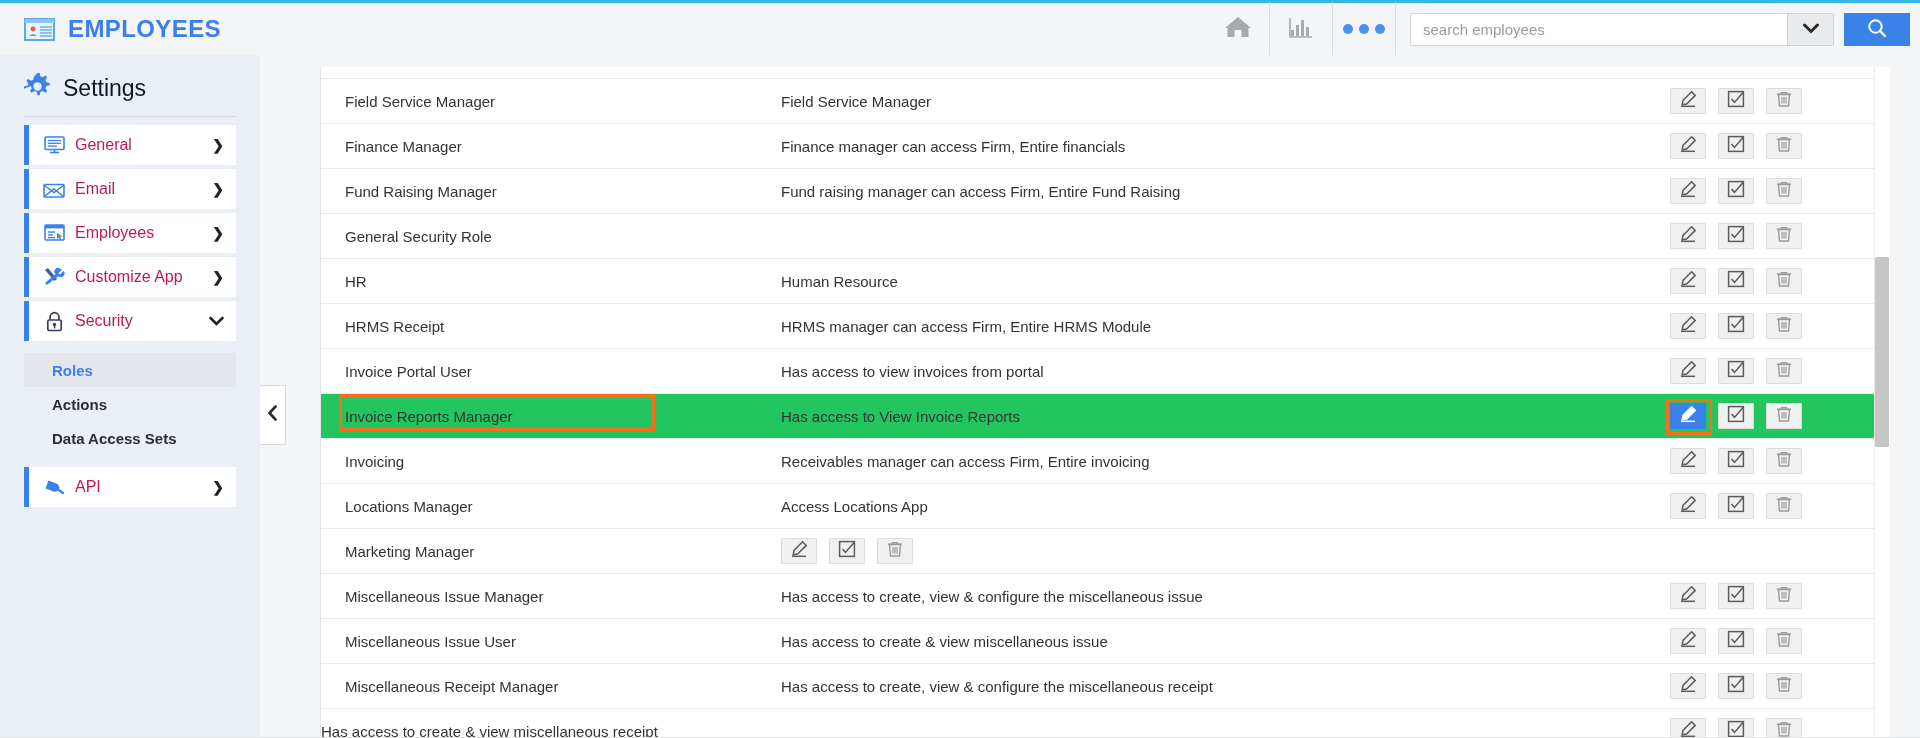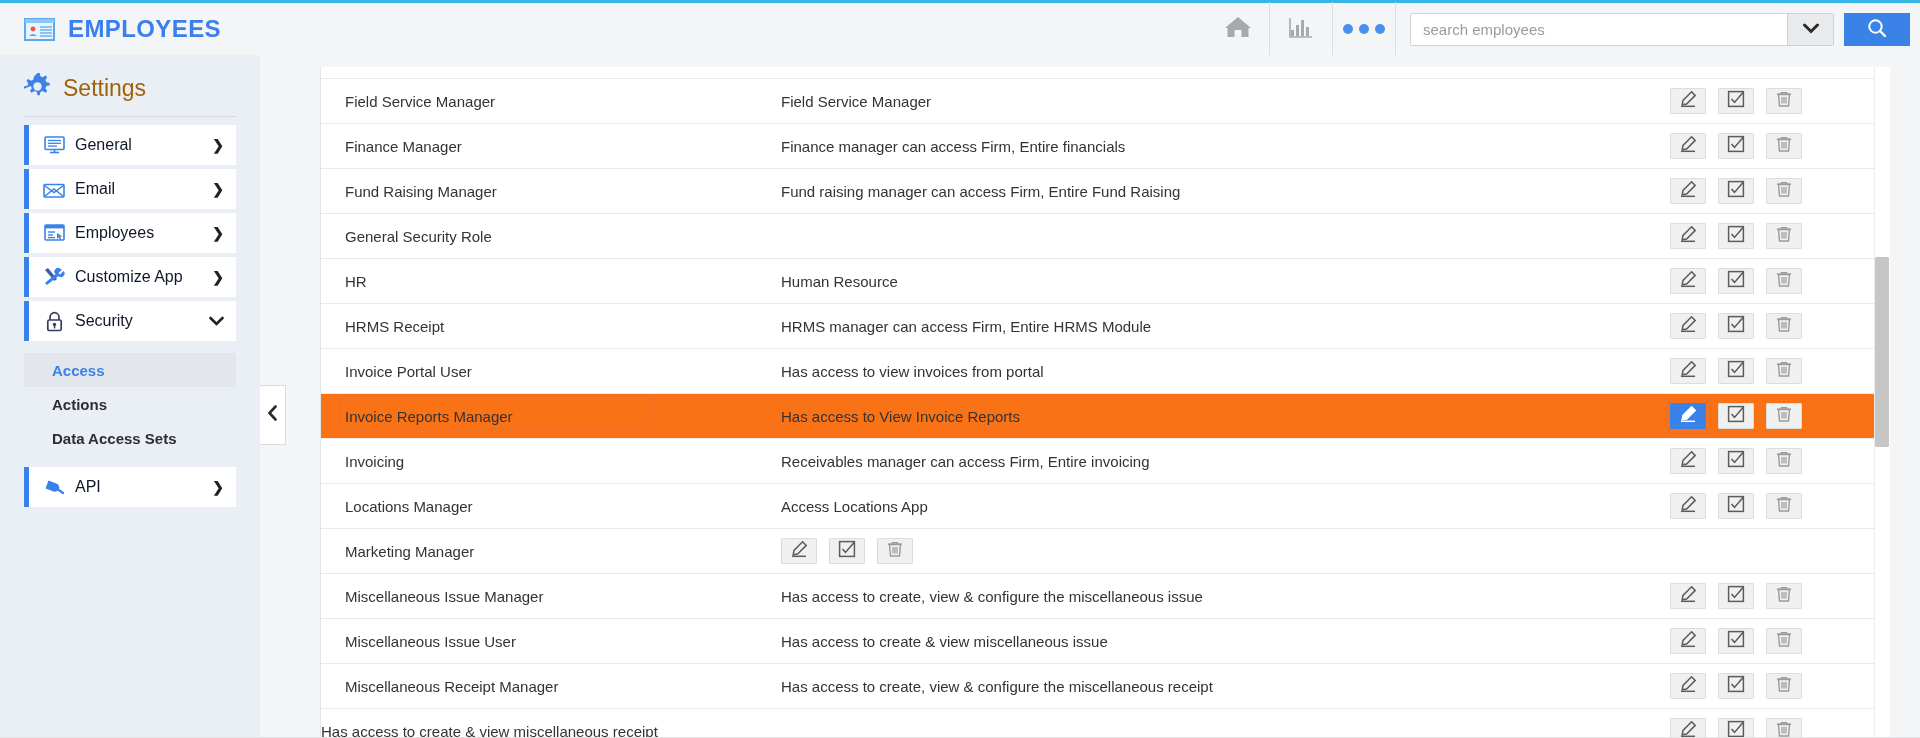--- a/index.html
+++ b/index.html
@@ -61,30 +61,30 @@
 
   
   #sidebar {
     position: absolute; top: 55px; left: 0; width: 260px; height: 683px;
     background: #eaeef5;
   }
   #settings-head {
     display: flex; align-items: center; gap: 12px;
     padding: 18px 0 12px 24px;
   }
-  #settings-title { font-size: 23px; color: #a16207; }
+  #settings-title { font-size: 23px; color: #0f172a; }
   #settings-divider { height: 1px; background: #d5d9e0; margin: 0 24px 8px 24px; }
 
   .nav-item {
     position: relative; display: flex; align-items: center;
     background: #fff; margin: 0 24px 4px 24px; height: 40px;
     border-left: 5px solid #3b82e8; cursor: pointer; padding-left: 12px;
   }
   .nav-item .nav-ico { width: 26px; display: flex; align-items: center; justify-content: center; }
-  .nav-item .nav-label { color: #0f172a; font-size: 16px; margin-left: 8px; }
+  .nav-item .nav-label { color: #be185d; font-size: 16px; margin-left: 8px; }
   .nav-item .nav-chev { position: absolute; right: 12px; color: #222; font-size: 14px; font-weight: bold; }
 
   .subitem {
     margin: 0 24px; height: 34px; display: flex; align-items: center;
     padding-left: 28px; font-size: 15px; color: #2e2e2e; font-weight: bold;
     cursor: pointer;
   }
   .subitem.active { color: #3b82e8; background: #e3e6eb; }
 
   
@@ -93,21 +93,21 @@
     background: #f4f5f7; overflow: hidden;
   }
   #table-panel {
     position: absolute; top: 12px; left: 60px; width: 1570px; height: 683px;
     background: #fff; border-left: 1px solid #e3e4e6;
   }
   .row {
     display: flex; align-items: center; height: 45px;
     border-bottom: 1px solid #e8e9eb; position: relative;
   }
-  .row.hl { background: #f97316; }
+  .row.hl { background: #22c55e; }
   .row.partial { height: 12px; border-bottom: 1px solid #e8e9eb; }
   .cell-name { width: 460px; padding-left: 24px; font-size: 15px; color: #333; }
   .cell-desc { flex: 1; font-size: 15px; color: #333; }
   .cell-actions { width: 220px; display: flex; align-items: center; gap: 12px; }
 
   .act-btn {
     width: 36px; height: 26px; background: #f0f0f0; border: 1px solid #dcdcdc;
     display: flex; align-items: center; justify-content: center; cursor: pointer;
     border-radius: 1px;
   }
@@ -307,21 +307,21 @@
       <span class="nav-label">Security</span>
       <span class="nav-chev">
         <svg width="15" height="10" viewBox="0 0 15 10">
           <path d="M1.5 2 L7.5 8 L13.5 2" fill="none" stroke="#222" stroke-width="2.6" stroke-linecap="round"></path>
         </svg>
       </span>
     </div>
 
     <div style="height:8px"></div>
     <div class="subitem active">
-      <span>Access</span>
+      <span>Roles</span>
     </div>
     <div class="subitem">
       <span>Actions</span>
     </div>
     <div class="subitem">
       <span>Data Access Sets</span>
     </div>
     <div style="height:12px"></div>
 
     <div class="nav-item">

